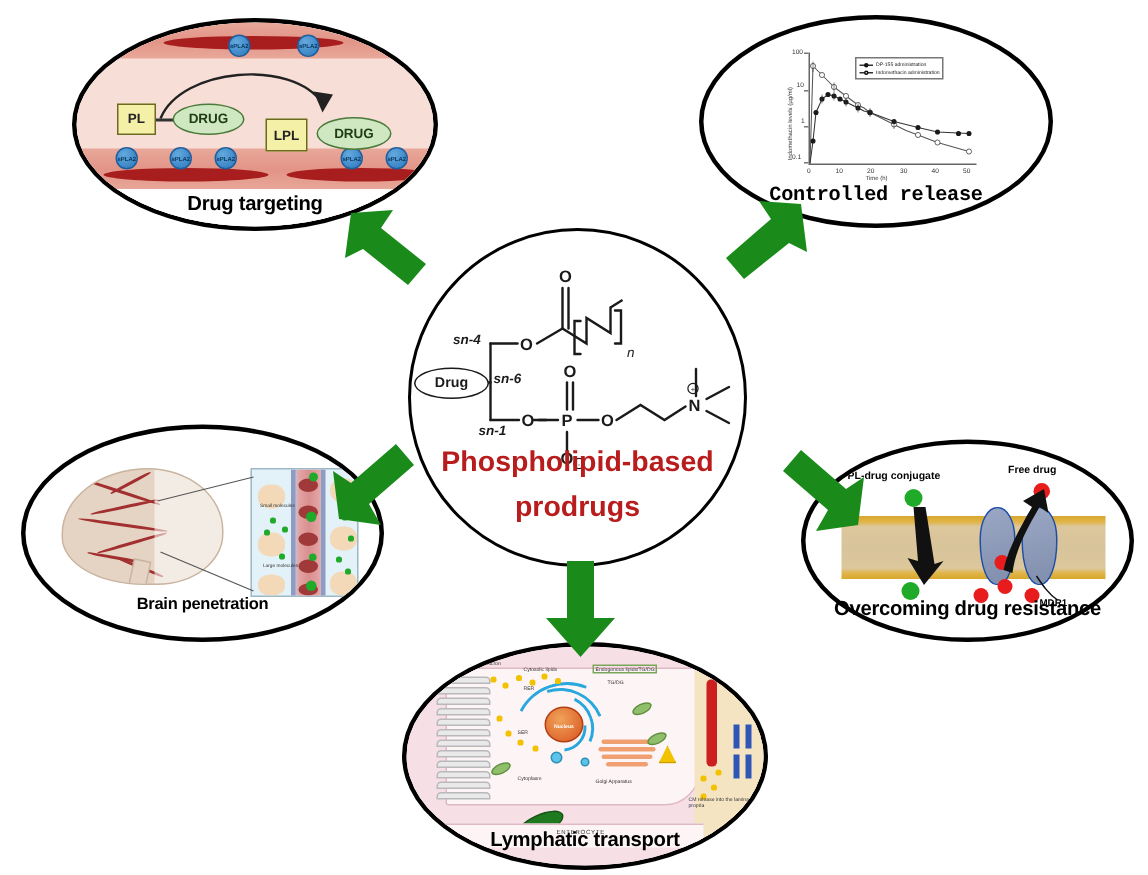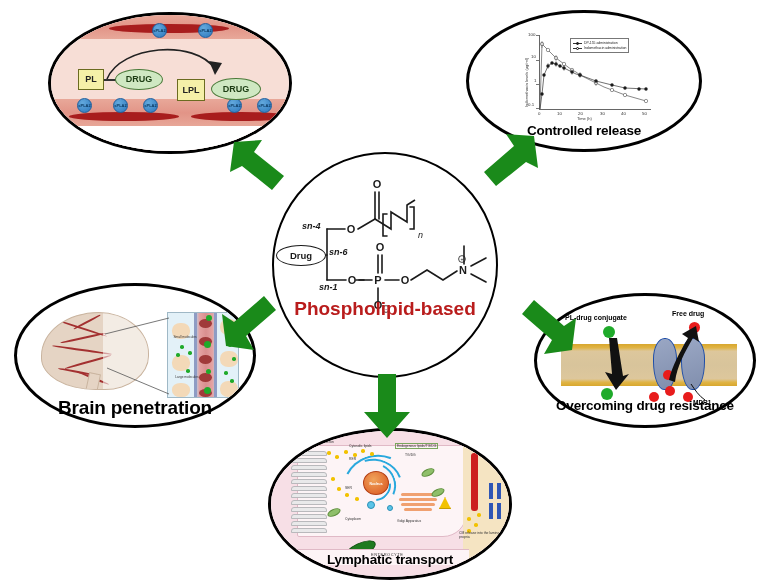--- a/index.html
+++ b/index.html
@@ -300,20 +300,21 @@
                 display:flex; align-items:center; justify-content:center; z-index:6;">
       <span style="font-size:9.5px; font-weight:bold; color:#1a1a1a;">Drug</span>
     </div>
 
     <span style="position:absolute; left:30px; top:69px; font-size:9px; font-style:italic; font-weight:bold; color:#1a1a1a; z-index:6;">sn-4</span>
     <span style="position:absolute; left:57px; top:95px; font-size:9px; font-style:italic; font-weight:bold; color:#1a1a1a; z-index:6;">sn-6</span>
     <span style="position:absolute; left:47px; top:130px; font-size:9px; font-style:italic; font-weight:bold; color:#1a1a1a; z-index:6;">sn-1</span>
 
     <div class="center-title" style="top:142px;">
       <div>Phospholipid-based</div>
+      <div>prodrugs</div>
     </div>
   </div>
 
   <div class="panel" id="drug-targeting">
     <div class="ellipse-frame">
       <div class="dt-bg"></div>
 
       <div class="dt-band" style="top:0; height:24px;"></div>
       <div class="dt-vessel" style="left:58px; top:9px; width:120px;"></div>
 
@@ -350,20 +351,21 @@
         <span>DRUG</span>
       </div>
 
       <div class="pl-box" style="left:126px; top:64px; width:28px; height:22px; line-height:20px;">
         <span>LPL</span>
       </div>
       <div class="drug-ell" style="left:160px; top:63px; width:50px; height:22px; line-height:20px;">
         <span>DRUG</span>
       </div>
     </div>
+    <div class="caption" style="top:116px; font-size:13.5px;">Drug targeting</div>
   </div>
 
   <div class="panel" id="controlled-release">
     <div class="ellipse-frame">
       <div class="plotbox" style="left:46px; top:18px; width:140px; height:92px;">
 
         <div class="ax-label ytitle" style="left:9px; top:76px; font-size:4px;">Indomethacin levels (µg/ml)</div>
 
         <div style="position:absolute; left:24px; top:4px; width:1px; height:74px; background:#666;"></div>
         <div style="position:absolute; left:24px; top:78px; width:112px; height:1px; background:#666;"></div>
@@ -441,21 +443,21 @@
           </div>
           <div class="lg-row">
             <span class="lg-mk">
                 <i class="lg-dot open"></i>
               </span>
             <span>Indomethacin administration</span>
           </div>
         </div>
       </div>
     </div>
-    <div class="caption" style="top:113px; font-size:13.5px;">Controlled release</div>
+    <div class="caption" style="top:113px; font-size:13.5px;font-family:Liberation Mono, monospace;">Controlled release</div>
   </div>
 
   <div class="panel" id="brain-penetration">
     <div class="ellipse-frame">
 
       <div class="brain-shape" style="left:24px; top:26px; width:108px; height:78px;">
         <div class="brain-vein" style="left:12px; top:14px; width:54px; height:2.2px; transform:rotate(18deg);"></div>
         <div class="brain-vein" style="left:18px; top:24px; width:46px; height:2px; transform:rotate(-12deg);"></div>
         <div class="brain-vein" style="left:10px; top:36px; width:60px; height:2.2px; transform:rotate(8deg);"></div>
         <div class="brain-vein" style="left:22px; top:48px; width:48px; height:2px; transform:rotate(-16deg);"></div>
@@ -501,21 +503,21 @@
         <div class="gdot" style="left:18px; top:56px; width:3.5px; height:3.5px;"></div>
         <div class="gdot" style="left:60px; top:30px; width:3.5px; height:3.5px;"></div>
         <div class="gdot" style="left:64px; top:44px; width:3.5px; height:3.5px;"></div>
         <div class="gdot" style="left:56px; top:58px; width:3.5px; height:3.5px;"></div>
         <div class="gdot" style="left:62px; top:66px; width:3.5px; height:3.5px;"></div>
 
         <div class="inset-lbl" style="left:4px; top:22px; width:26px; white-space:normal;">Small molecules</div>
         <div class="inset-lbl" style="left:6px; top:62px; width:26px; white-space:normal;">Large molecules</div>
       </div>
     </div>
-    <div class="caption" style="top:114px; font-size:19px;">Brain penetration</div>
+    <div class="caption" style="top:114px; font-size:11px;">Brain penetration</div>
   </div>
 
   <div class="panel" id="drug-resistance">
     <div class="ellipse-frame">
 
       <div class="memb" style="left:24px; top:48px; width:176px; height:42px;"></div>
 
       <div class="mdr-prot" style="left:116px; top:42px; width:24px; height:52px;"></div>
       <div class="mdr-prot" style="left:144px; top:42px; width:24px; height:52px;"></div>
 

